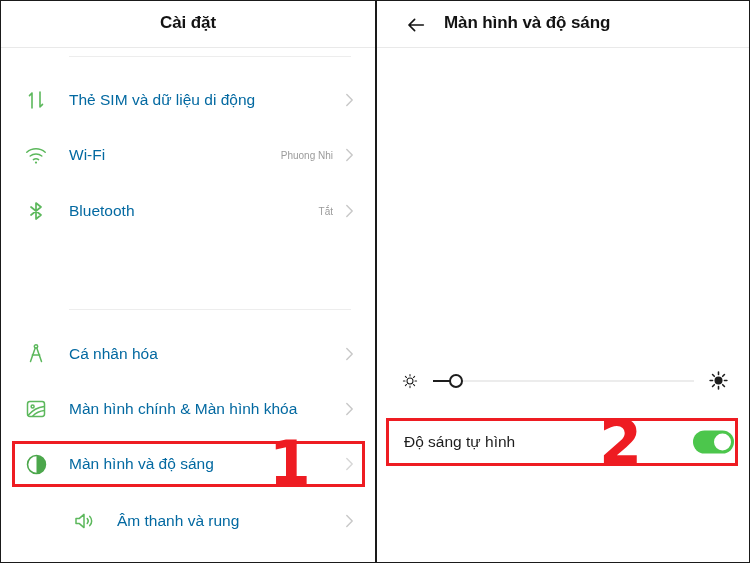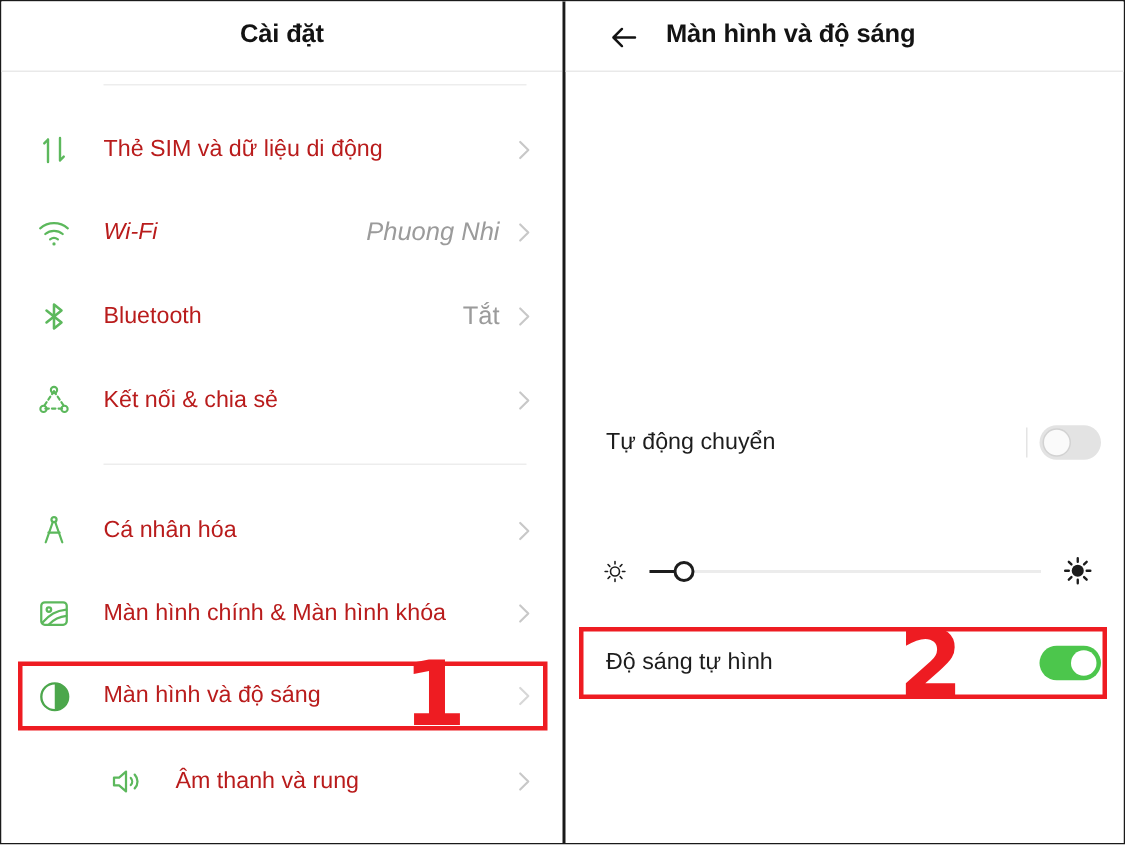--- a/index.html
+++ b/index.html
@@ -83,29 +83,29 @@
     display: flex;
     align-items: center;
     justify-content: center;
   }
   .row-label {
     position: absolute;
     left: 68px;
     top: 50%;
     transform: translateY(-50%);
     font-size: 15.5px;
-    color: #b91c1c;
+    color: #0369a1;
     white-space: nowrap;
   }
   .row-value {
     position: absolute;
     right: 42px;
     top: 50%;
     transform: translateY(-50%);
-    font-size: 17px;
+    font-size: 10px;
     color: #9b9b9b;
     white-space: nowrap;
   }
   .row-chevron {
     position: absolute;
     right: 20px;
     top: 50%;
     transform: translateY(-50%);
     width: 11px;
     height: 18px;
@@ -234,21 +234,21 @@
       </span>
       <span class="row-label">Thẻ SIM và dữ liệu di động</span>
       <span class="row-value"></span>
       <span class="row-chevron">
         <svg viewBox="0 0 12 20" width="11" height="18" fill="none" stroke="#c8c8c8" stroke-width="1.6" stroke-linecap="round" stroke-linejoin="round">
           <path d="M3 4 L9 10 L3 16"></path>
         </svg>
       </span>
     </div>
 
-    <div class="row" style="top:131px;font-style:italic;">
+    <div class="row" style="top:131px;">
       <span class="row-icon">
         <svg viewBox="0 0 24 24" width="24" height="24" fill="none" stroke="#5cb85c" stroke-width="1.5" stroke-linecap="round">
           <path d="M2.8 9.2 A14 14 0 0 1 21.2 9.2"></path>
           <path d="M6.2 13 A9 9 0 0 1 17.8 13"></path>
           <path d="M9.4 16.6 A4.4 4.4 0 0 1 14.6 16.6"></path>
           <circle cx="12" cy="19.6" r="1.1" fill="#5cb85c" stroke="none"></circle>
         </svg>
       </span>
       <span class="row-label">Wi-Fi</span>
       <span class="row-value">Phuong Nhi</span>
@@ -267,37 +267,20 @@
       </span>
       <span class="row-label">Bluetooth</span>
       <span class="row-value">Tắt</span>
       <span class="row-chevron">
         <svg viewBox="0 0 12 20" width="11" height="18" fill="none" stroke="#c8c8c8" stroke-width="1.6" stroke-linecap="round" stroke-linejoin="round">
           <path d="M3 4 L9 10 L3 16"></path>
         </svg>
       </span>
     </div>
 
-    <div class="row" style="top:243px;">
-      <span class="row-icon">
-        <svg viewBox="0 0 24 24" width="24" height="24" fill="none" stroke="#5cb85c" stroke-width="1.4" stroke-linecap="round" stroke-linejoin="round">
-          <path d="M12 5.8 L5.5 15.5 M12 5.8 L18.5 15.5 M6.2 17.4 L17.8 17.4" stroke-dasharray="2.4 2"></path>
-          <circle cx="12" cy="5" r="2.1"></circle>
-          <circle cx="5" cy="17.6" r="2.1"></circle>
-          <circle cx="19" cy="17.6" r="2.1"></circle>
-        </svg>
-      </span>
-      <span class="row-label">Kết nối &amp; chia sẻ</span>
-      <span class="row-value"></span>
-      <span class="row-chevron">
-        <svg viewBox="0 0 12 20" width="11" height="18" fill="none" stroke="#c8c8c8" stroke-width="1.6" stroke-linecap="round" stroke-linejoin="round">
-          <path d="M3 4 L9 10 L3 16"></path>
-        </svg>
-      </span>
-    </div>
 
     <div class="divider" style="left:68px; width:282px; top:308px;"></div>
 
     <div class="row" style="top:330px;">
       <span class="row-icon">
         <svg viewBox="0 0 24 24" width="24" height="24" fill="none" stroke="#5cb85c" stroke-width="1.5" stroke-linecap="round" stroke-linejoin="round">
           <circle cx="12" cy="4.4" r="1.7"></circle>
           <path d="M11.2 6 L6.5 19.5 M12.8 6 L17.5 19.5"></path>
           <path d="M8.3 13 L15.7 13"></path>
         </svg>
@@ -363,27 +346,20 @@
 
     <div class="hdr" id="right-header">
       <span id="back-arrow">
         <svg viewBox="0 0 24 24" width="22" height="22" fill="none" stroke="#131313" stroke-width="1.8" stroke-linecap="round" stroke-linejoin="round">
           <path d="M20 12 L4.5 12 M10.5 5.8 L4.3 12 L10.5 18.2"></path>
         </svg>
       </span>
       <span class="hdr-title">Màn hình và độ sáng</span>
     </div>
 
-    <div class="srow" style="top:272px;">
-      <span class="srow-label">Tự động chuyển</span>
-      <span class="srow-sep"></span>
-      <span class="toggle toggle-off">
-          <span class="knob"></span>
-        </span>
-    </div>
 
     <div id="slider-row">
       <span id="sun-small">
         <svg viewBox="0 0 24 24" width="18" height="18" fill="none" stroke="#1d1d1d" stroke-width="1.4" stroke-linecap="round">
           <circle cx="12" cy="12" r="4"></circle>
           <path d="M12 3.2 L12 5.4 M12 18.6 L12 20.8 M3.2 12 L5.4 12 M18.6 12 L20.8 12 M5.8 5.8 L7.4 7.4 M16.6 16.6 L18.2 18.2 M18.2 5.8 L16.6 7.4 M7.4 16.6 L5.8 18.2"></path>
         </svg>
       </span>
       <div id="slider-track"></div>
       <div id="slider-fill"></div>

